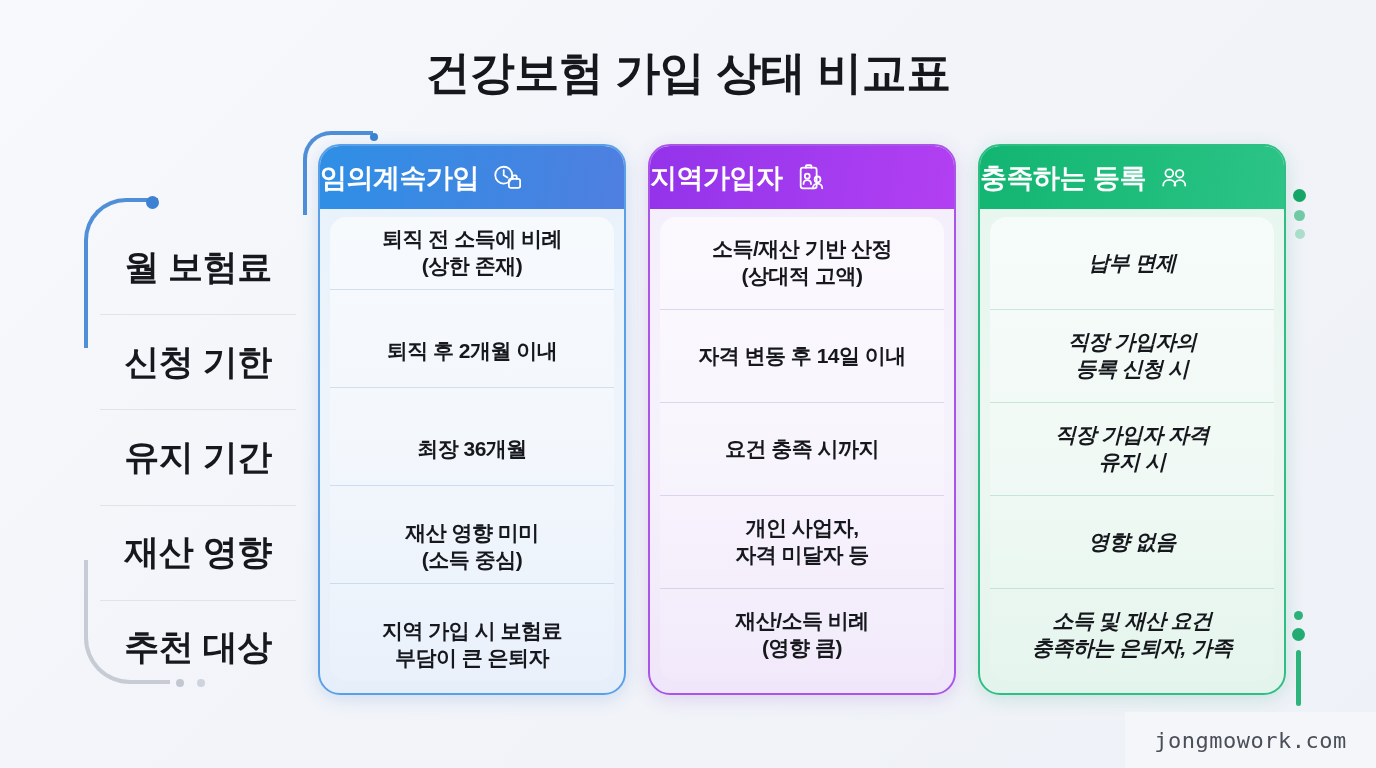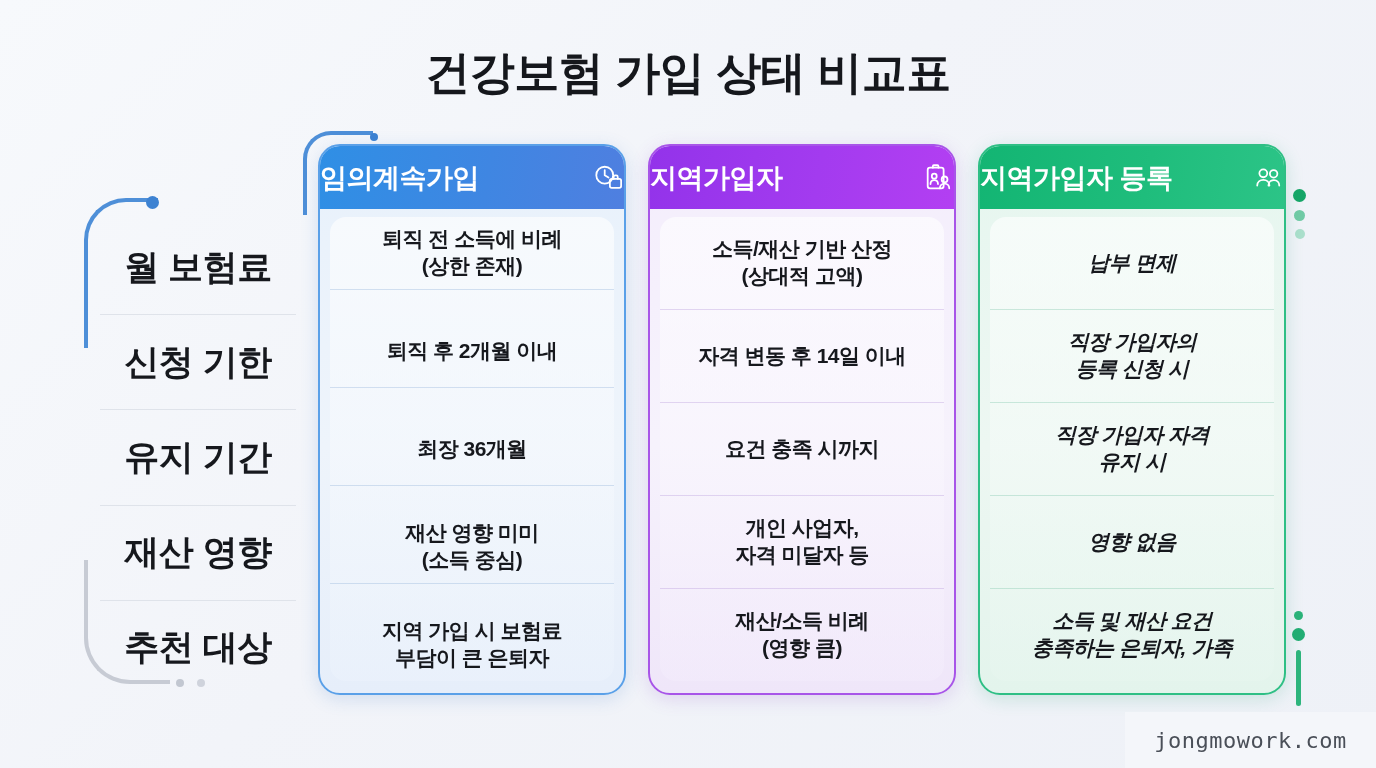--- a/index.html
+++ b/index.html
@@ -135,21 +135,21 @@
   .card-green  { left: 978px; box-shadow: 0 4px 18px rgba(30,160,110,.18); }
 
   .card-blue   { background: linear-gradient(180deg, #e8f1fb 0%, #eef4fb 55%, #e6eefa 100%); border: 2px solid #5aa0e8; }
   .card-purple { background: linear-gradient(180deg, #f4eefc 0%, #f6f2fc 55%, #efe6f9 100%); border: 2px solid #a855e8; }
   .card-green  { background: linear-gradient(180deg, #e6f6ef 0%, #edf7f2 55%, #e3f4ec 100%); border: 2px solid #2fbf85; }
 
   .card-head {
     height: 63px;
     display: flex;
     align-items: center;
-    justify-content: space-between;
+    justify-content: flex-start;
     gap: 12px;
     color: #ffffff;
     font-size: 27px;
     font-weight: bold;
     letter-spacing: -0.5px;
     flex: 0 0 auto;
   }
   .card-blue   .card-head { background: linear-gradient(100deg, #2f8fe5 0%, #3f86e2 55%, #4f7fe0 100%); }
   .card-purple .card-head { background: linear-gradient(100deg, #9333ea 0%, #a33bef 55%, #b33ff2 100%); }
   .card-green  .card-head { background: linear-gradient(100deg, #13b573 0%, #1fbd7c 55%, #2cc487 100%); }
@@ -285,21 +285,21 @@
       <div class="cell">요건 충족 시까지</div>
       <div class="cell">개인 사업자,
 자격 미달자 등</div>
       <div class="cell">재산/소득 비례
 (영향 큼)</div>
     </div>
   </div>
 
   <div class="card card-green">
     <div class="card-head">
-      <span>지역가입자 등록</span>
+      <span>충족하는 등록</span>
       <span class="head-icon">
         <svg viewBox="0 0 32 32" width="30" height="30" fill="none" stroke="#ffffff" stroke-width="1.9" stroke-linecap="round" stroke-linejoin="round">
           <circle cx="11" cy="11" r="4.2"></circle>
           <path d="M4.5 24c0-3.6 2.9-6 6.5-6s6.5 2.4 6.5 6"></path>
           <circle cx="22" cy="11.5" r="4"></circle>
           <path d="M16.5 24c0-3.4 2.6-5.8 5.8-5.8 3.2 0 5.7 2.4 5.7 5.8"></path>
         </svg>
       </span>
     </div>
     <div class="card-body">

